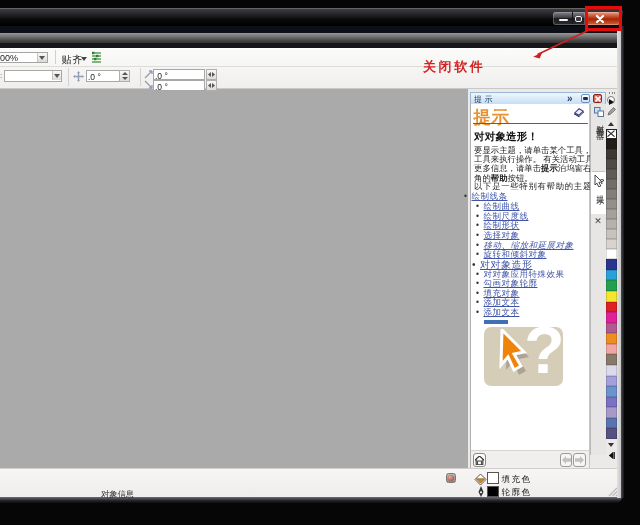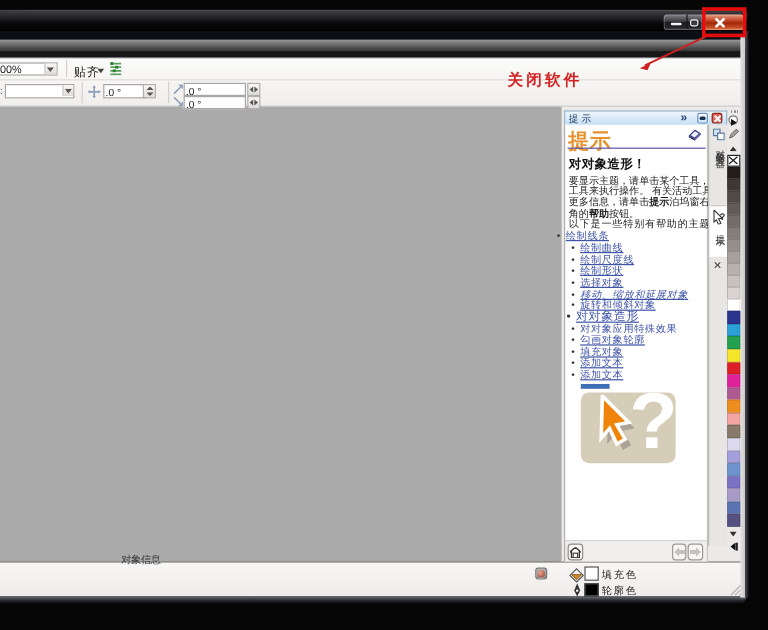--- a/index.html
+++ b/index.html
@@ -247,21 +247,21 @@
     <div style="position:absolute;left:606px;top:428.4px;width:10.6px;height:10.57px;background:#555180;box-shadow:inset 0 0 0 0.5px rgba(0,0,0,.28);"></div>
 
   <svg class="abs" style="left:608.3px;top:443.2px;" width="6" height="4" viewBox="0 0 6 4">
       <path d="M0 0 L6 0 L3 4 Z" fill="#333"></path>
     </svg>
   <svg class="abs" style="left:608px;top:451.6px;" width="7" height="7" viewBox="0 0 7 7">
     <path d="M5 0 L5 7 L0.8 3.5 Z" fill="#111"></path>
       <rect x="5.4" y="0" width="1.4" height="7" fill="#111"></rect>
   </svg>
 
-  <div class="abs" style="left:101px;top:461px;font-size:8.5px;color:#333;letter-spacing:-0.3px;">对象信息</div>
+  <div class="abs" style="left:101px;top:489px;font-size:8.5px;color:#333;letter-spacing:-0.3px;">对象信息</div>
   <div class="abs" style="left:445.8px;top:472.8px;width:10.5px;height:10.5px;border-radius:2.5px;background:linear-gradient(#b8b7b5,#8a8988);border:1px solid #777;"></div>
   <div class="abs" style="left:448.3px;top:475.3px;width:5.5px;height:5.5px;border-radius:50%;background:radial-gradient(circle at 35% 35%,#e8a898,#a04030);"></div>
   <svg class="abs" style="left:473.5px;top:472.5px;" width="13" height="13" viewBox="0 0 13 13">
     <path d="M6.5 1 L12 6.5 L6.5 12 L1 6.5 Z" fill="#fdfcfa" stroke="#555" stroke-width="1"></path>
     <path d="M2.2 5.8 H10.8 L6.5 10.2 Z" fill="#c9882e" stroke="#8a5a10" stroke-width="0.7"></path>
   </svg>
   <div class="abs" style="left:487.4px;top:472.2px;width:11.8px;height:12.2px;background:#fff;border:1px solid #555;"></div>
   <div class="abs" style="left:501.5px;top:473.5px;font-size:8.5px;color:#222;letter-spacing:1.5px;">填充色</div>
   <svg class="abs" style="left:476.5px;top:485.5px;" width="8" height="12" viewBox="0 0 8 12">
     <path d="M4 0 L6.5 6 L4 11 L1.5 6 Z" fill="#333"></path>

